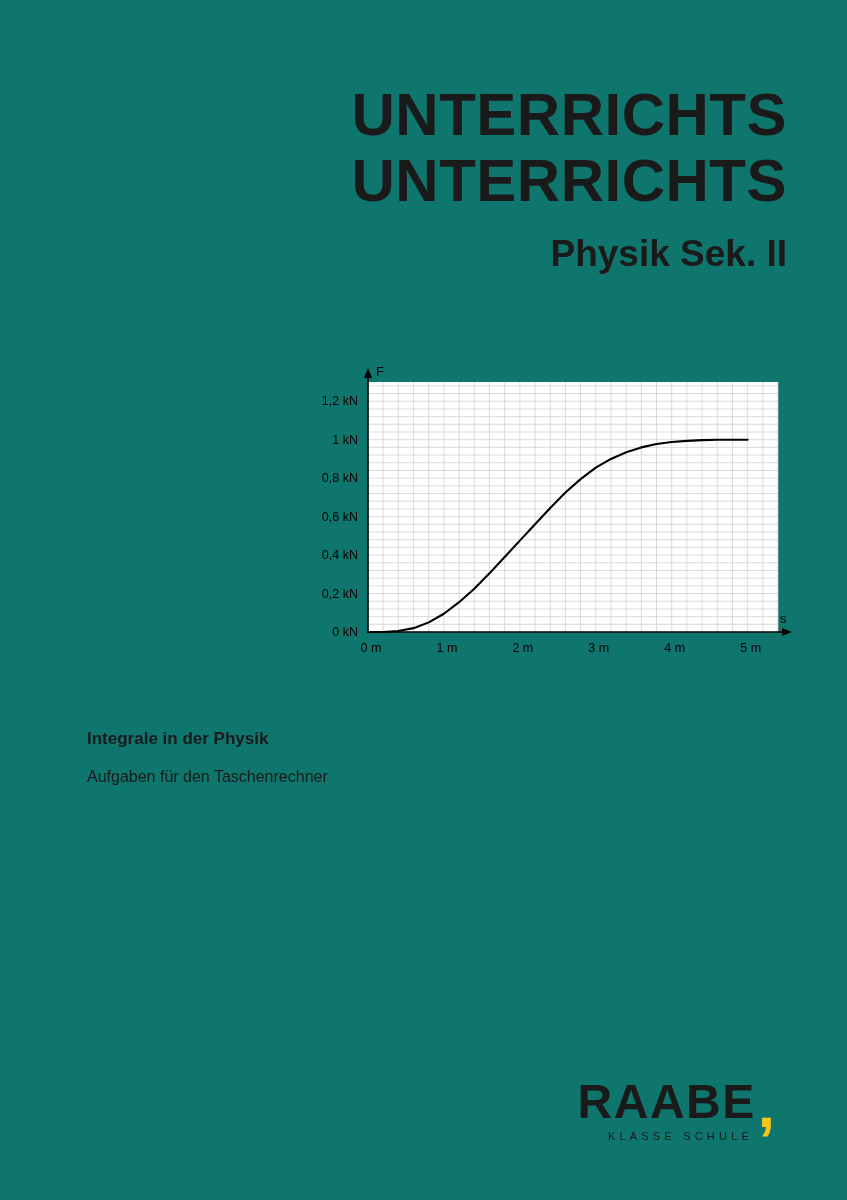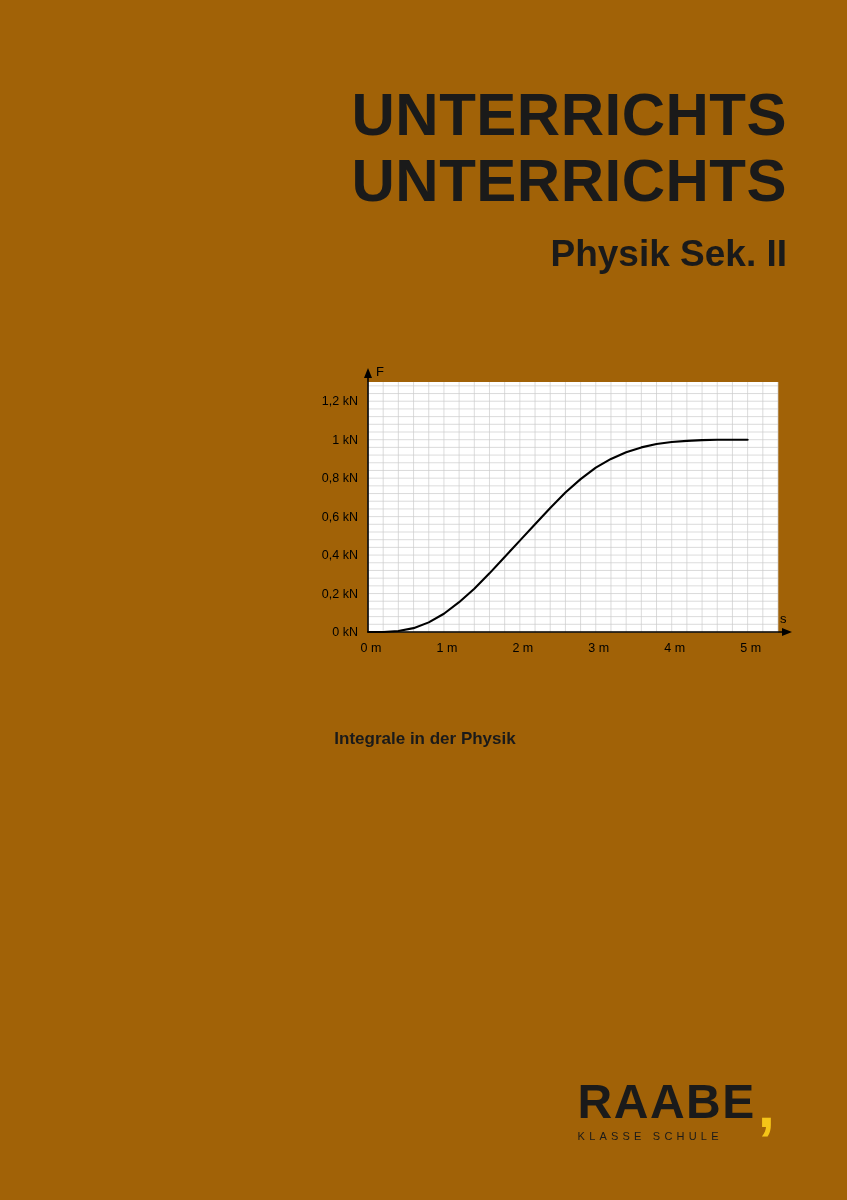--- a/index.html
+++ b/index.html
@@ -14,21 +14,21 @@
     font-family: "Liberation Sans", sans-serif;
     color: #1a1a1a;
     overflow: hidden;
   }
 
   .page {
     position: absolute;
     left: 0; top: 0;
     width: 847px;
     height: 1200px;
-    background: #a16207;
+    background: #0f766e;
   }
 
   
   .title-block {
     position: absolute;
     right: 60px;
     top: 82px;
     width: 740px;
     text-align: right;
   }
@@ -56,24 +56,24 @@
     width: 520px;
     height: 330px;
   }
   .chart-svg {
     display: block;
   }
 
   
   .caption-block {
     position: absolute;
-    right: 72px;
+    right: 60px;
     top: 728px;
     width: 700px;
-    text-align: center;
+    text-align: left;
   }
   .caption-main {
     font-weight: 700;
     font-size: 17px;
     line-height: 22px;
     margin: 0;
     color: #1a1a1a;
   }
   .caption-sub {
     font-weight: 400;
@@ -111,21 +111,21 @@
     position: relative;
     top: 6px;
   }
   .logo-tagline {
     font-weight: 400;
     font-size: 11px;
     letter-spacing: 4.2px;
     color: #1a1a1a;
     margin-top: 4px;
     margin-right: 22px;
-    text-align: left;
+    text-align: right;
   }
 </style>
 </head>
 <body>
 
 <div class="page">
 
   <div class="title-block">
     <div class="main-title-1">UNTERRICHTS</div>
     <div class="main-title-2">UNTERRICHTS</div>
@@ -216,20 +216,21 @@
         <text x="242.85185185185185" y="292" font-size="12.5" text-anchor="middle" font-family="&quot;Liberation Sans&quot;, sans-serif" fill="#000">2 m</text>
         <text x="318.7777777777777" y="292" font-size="12.5" text-anchor="middle" font-family="&quot;Liberation Sans&quot;, sans-serif" fill="#000">3 m</text>
         <text x="394.7037037037037" y="292" font-size="12.5" text-anchor="middle" font-family="&quot;Liberation Sans&quot;, sans-serif" fill="#000">4 m</text>
         <text x="470.62962962962956" y="292" font-size="12.5" text-anchor="middle" font-family="&quot;Liberation Sans&quot;, sans-serif" fill="#000">5 m</text>
         <path d="M88.00 272.00 L103.19 272.00 L118.37 271.04 L133.56 268.15 L148.74 262.38 L163.93 253.73 L179.11 242.19 L194.30 228.73 L209.48 213.35 L224.67 197.00 L239.85 180.65 L255.04 164.31 L270.22 147.96 L285.41 132.58 L300.59 119.12 L315.78 107.58 L330.96 98.92 L346.15 92.19 L361.33 87.38 L376.52 83.92 L391.70 82.00 L406.89 80.85 L422.07 80.08 L437.26 79.69 L452.44 79.69 L467.63 79.69" fill="none" stroke="#000000" stroke-width="2.1" stroke-linecap="round" stroke-linejoin="round"></path>
       </svg>
   </div>
 
   <div class="caption-block">
     <div class="caption-main">Integrale in der Physik</div>
+    <div class="caption-sub">Aufgaben für den Taschenrechner</div>
   </div>
 
   <div class="logo-block">
     <div class="logo-row">
       <span class="logo-word">RAABE</span>
       <span class="logo-comma">,</span>
     </div>
     <div class="logo-tagline">KLASSE SCHULE</div>
   </div>
 

